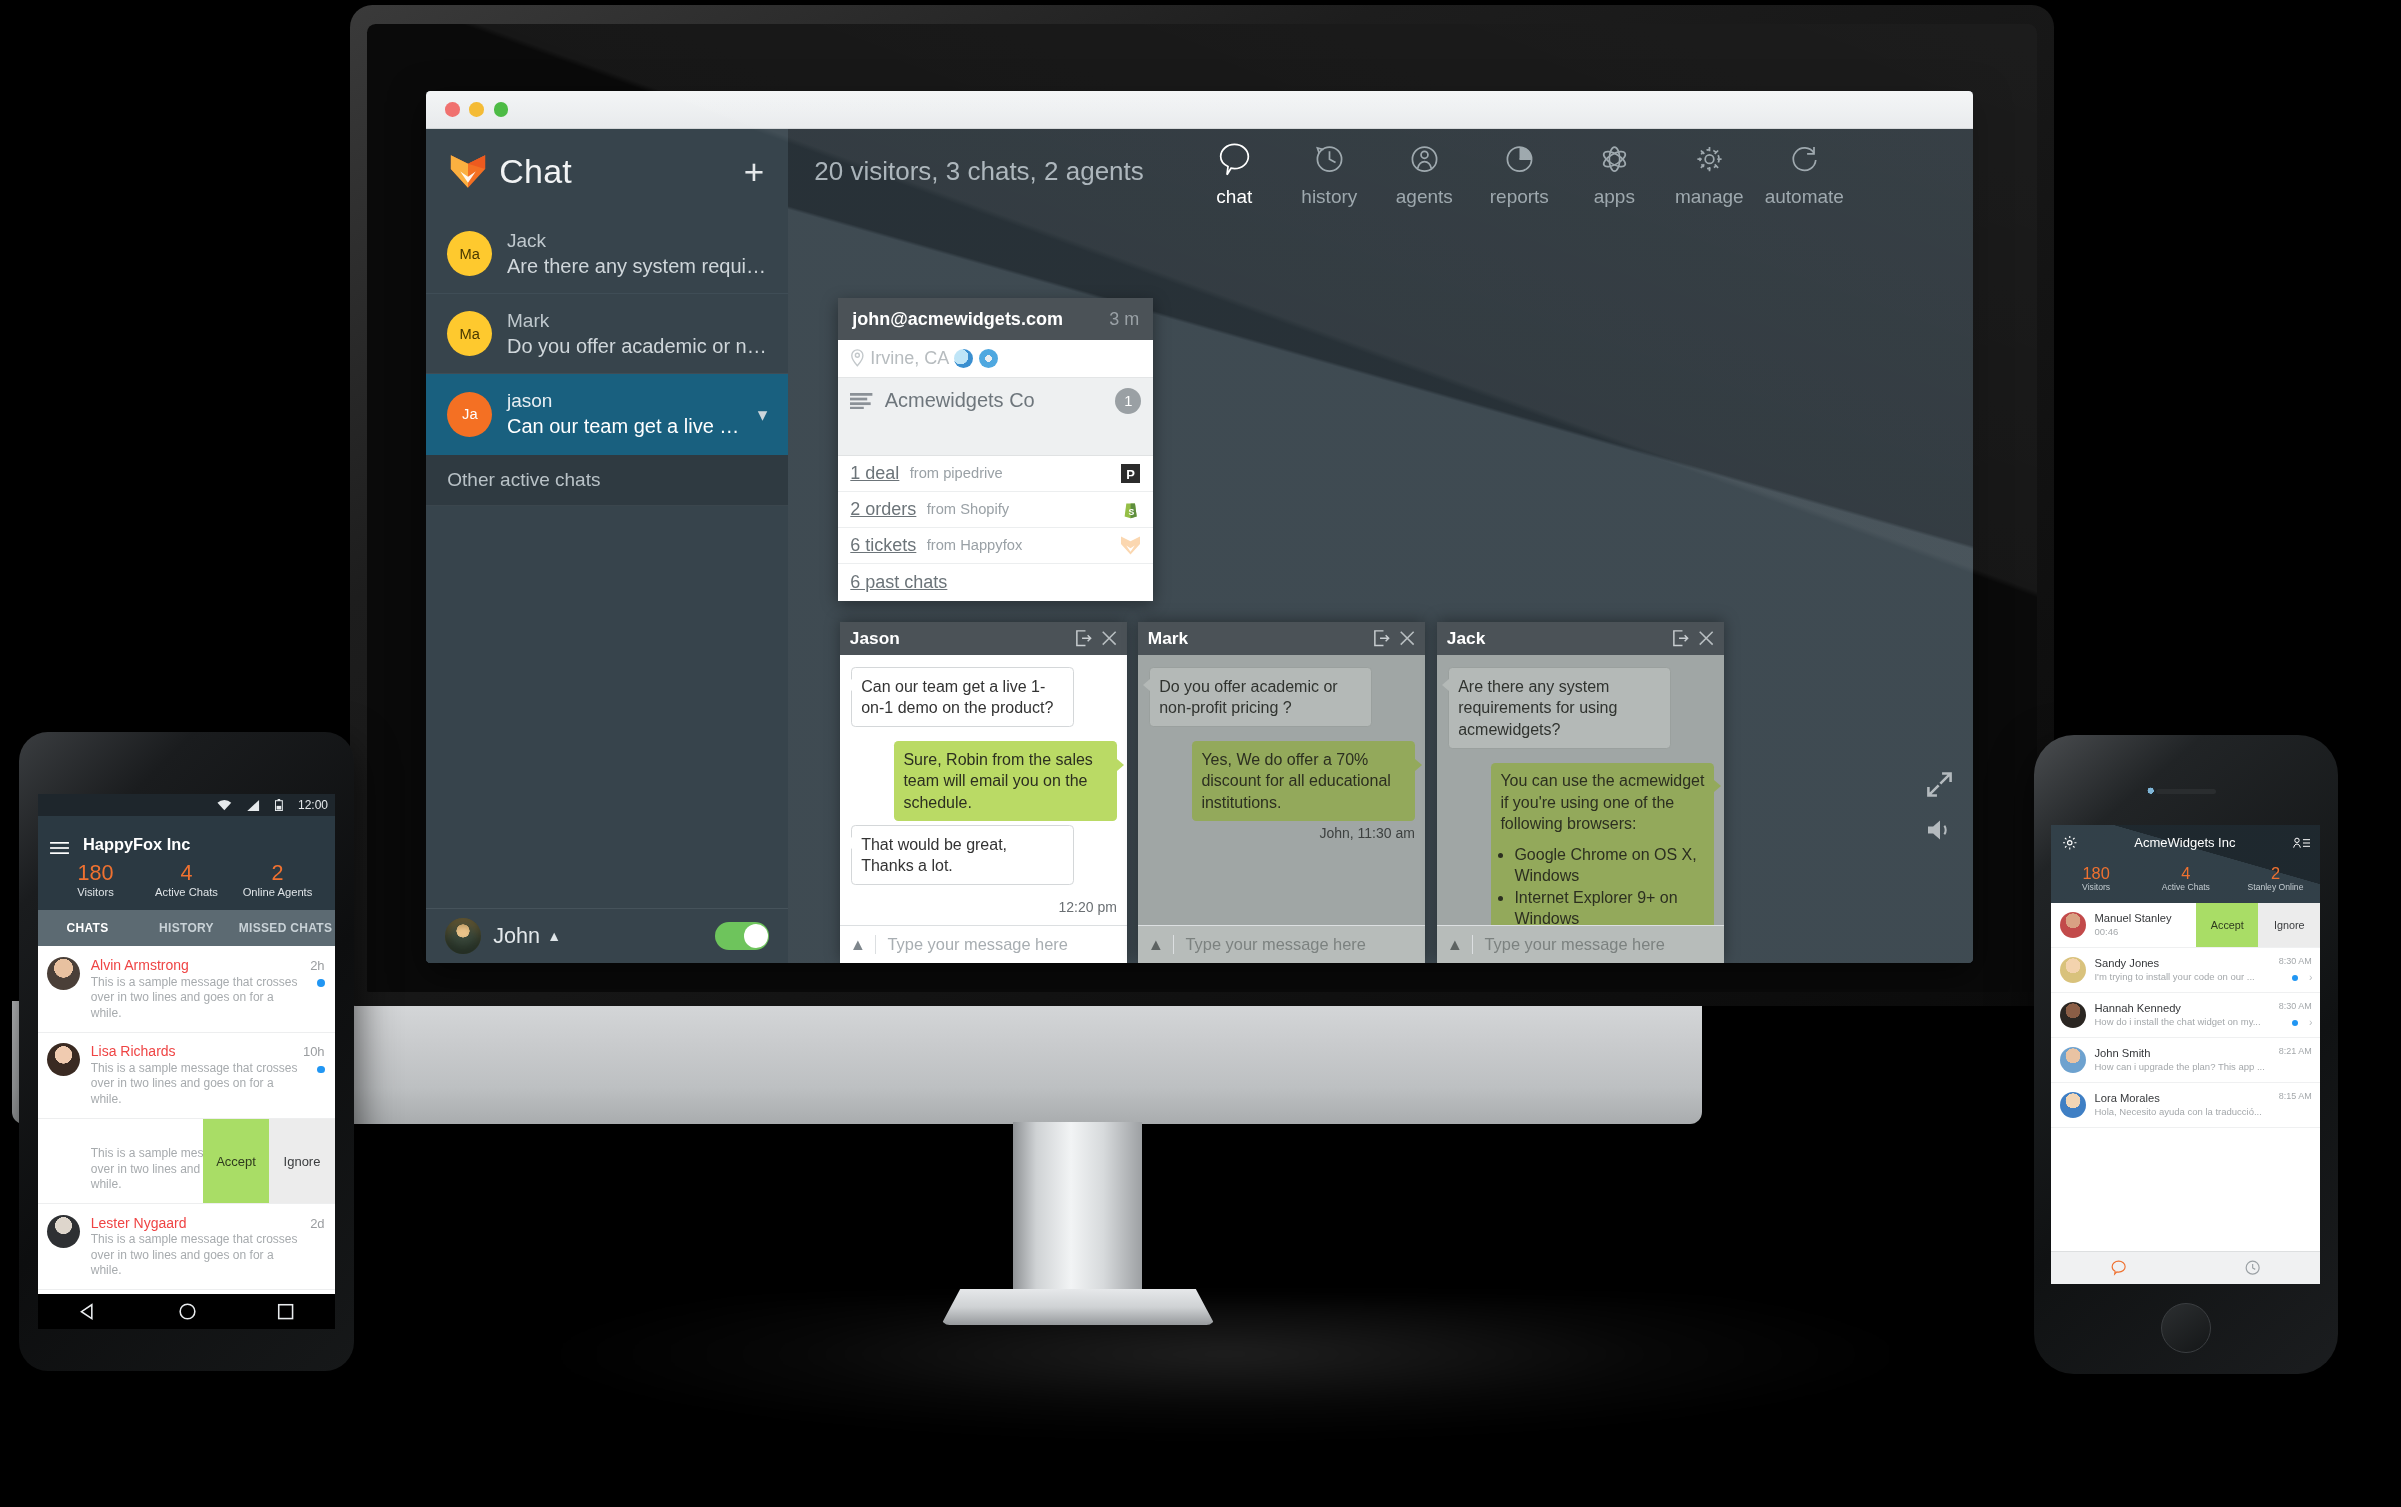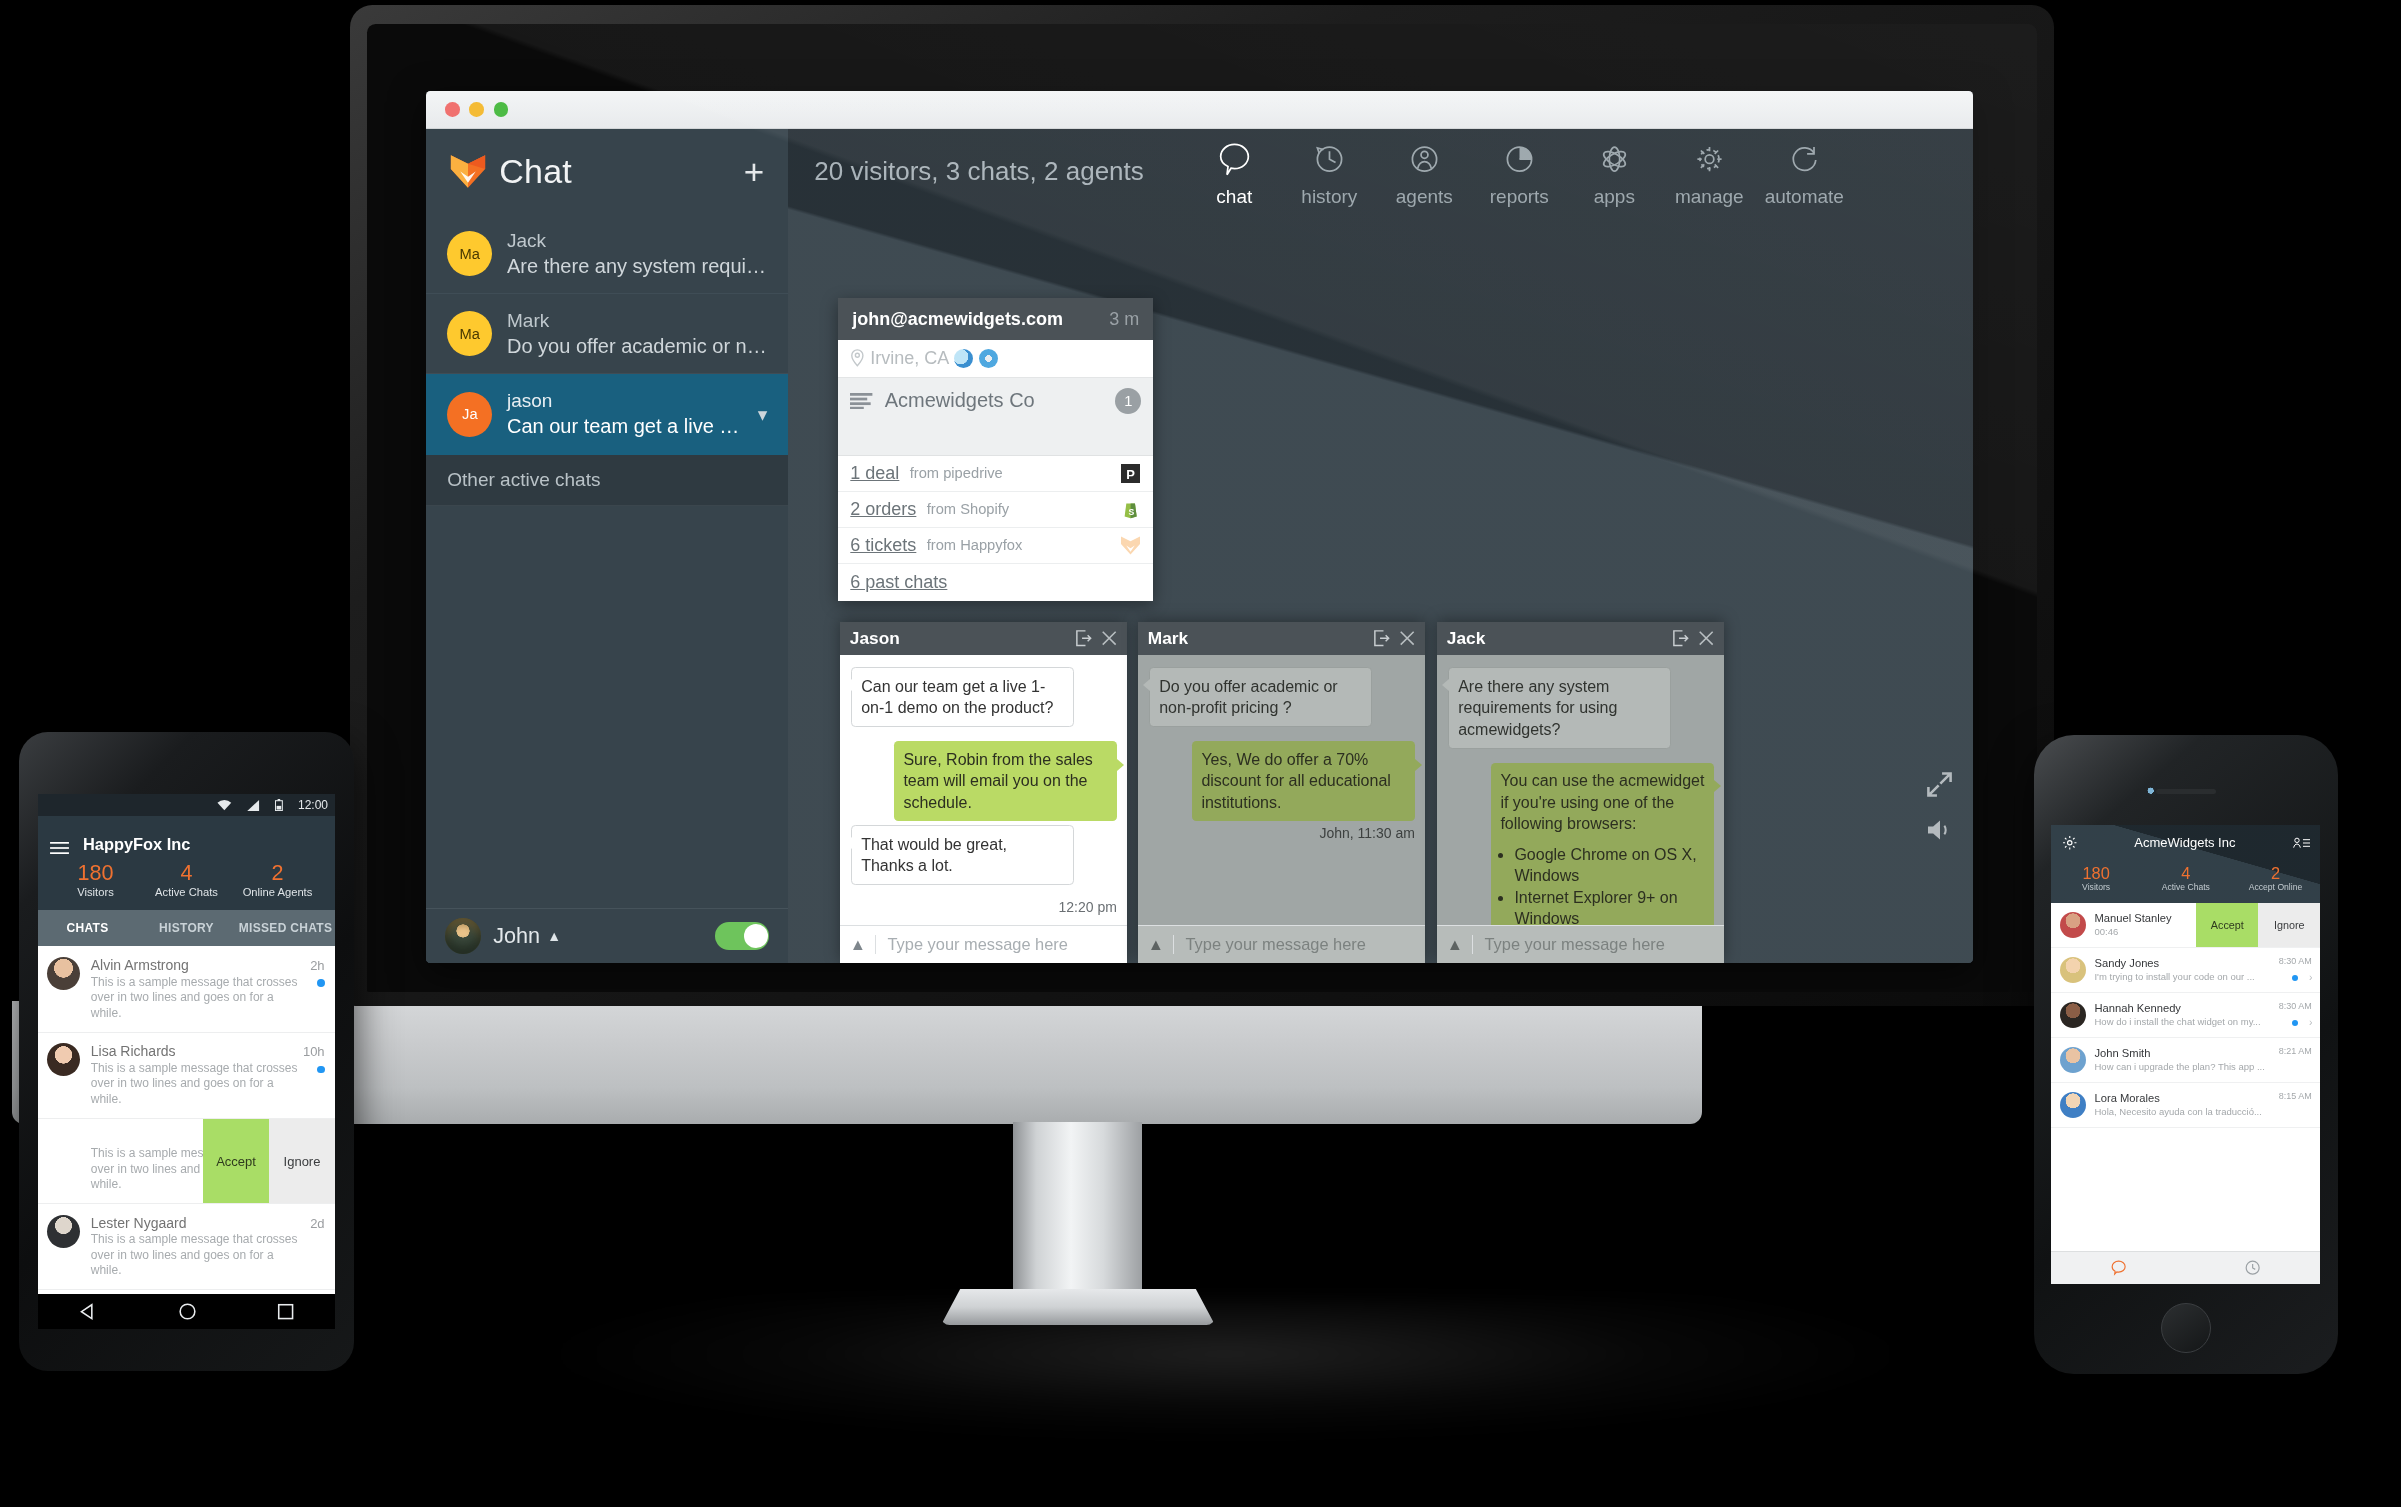--- a/index.html
+++ b/index.html
@@ -184,21 +184,21 @@
   .a-stat{ flex:1; text-align:center;}
   .a-stat .num{ color:#ef7130; font-size:21.6px; font-weight:400; line-height:1.1;}
   .a-stat .lbl{ color:#dfe4e7; font-size:11.2px; margin-top:1.7px;}
   #a-tabs{ display:flex; background:#5c6a72; height:36px; align-items:center;}
   .a-tab{ flex:1; text-align:center; color:#c9d2d7; font-size:12px; font-weight:bold; letter-spacing:0.3px;}
   .a-tab.active{ color:#fff;}
   .a-row{ display:flex; padding:10.4px 10.4px 10.4px 8.6px; border-bottom:0.9px solid #edeeef; background:#fff; position:relative;}
   .a-av{ width:33px; height:33px; border-radius:50%; flex:none; margin-right:11.2px; background:#d8dadb;}
   .a-rowtexts{ flex:1; min-width:0;}
   .a-rowtop{ display:flex; align-items:baseline;}
-  .a-rowname{ color:#737373; font-size:14px;}
+  .a-rowname{ color:#ef4444; font-size:14px;}
   .a-rowtime{ margin-left:auto; color:#9a9da0; font-size:13px;}
   .a-rowmsg{ color:#a7abae; font-size:12px; line-height:1.3; margin-top:1.7px; padding-right:19px;}
   .a-dot{ position:absolute; right:10.4px; top:33px; width:7.8px; height:7.8px; border-radius:50%; background:#2196f3;}
   .a-actions{ position:absolute; right:0; top:0; bottom:0; display:flex;}
   .a-accept{ width:66px; background:#a9dd66; display:flex; align-items:center; justify-content:center; color:#2f3b1e; font-size:13px;}
   .a-ignore{ width:66px; background:#ececec; display:flex; align-items:center; justify-content:center; color:#3a3c3e; font-size:13px;}
   #a-nav{ position:absolute; left:0; right:0; bottom:0; height:35px; background:#000; display:flex; align-items:center; justify-content:space-around;}
 
   
   #iphone{ position:absolute; left:2034px; top:735px; width:304px; height:639px;
@@ -687,21 +687,21 @@
           <div class="i-stat">
             <div class="num">180</div>
             <div class="lbl">Visitors</div>
           </div>
           <div class="i-stat">
             <div class="num">4</div>
             <div class="lbl">Active Chats</div>
           </div>
           <div class="i-stat">
             <div class="num">2</div>
-            <div class="lbl">Accept Online</div>
+            <div class="lbl">Stanley Online</div>
           </div>
         </div>
       </div>
 
       <div>
         <div class="i-row">
           <div class="i-av" style="background:radial-gradient(circle at 50% 34%, #d9a183 0 34%, #c24a4a 35% 100%);"></div>
           <div class="i-texts">
             <div class="i-name">Manuel Stanley</div>
             <div class="i-sub">00:46</div>

